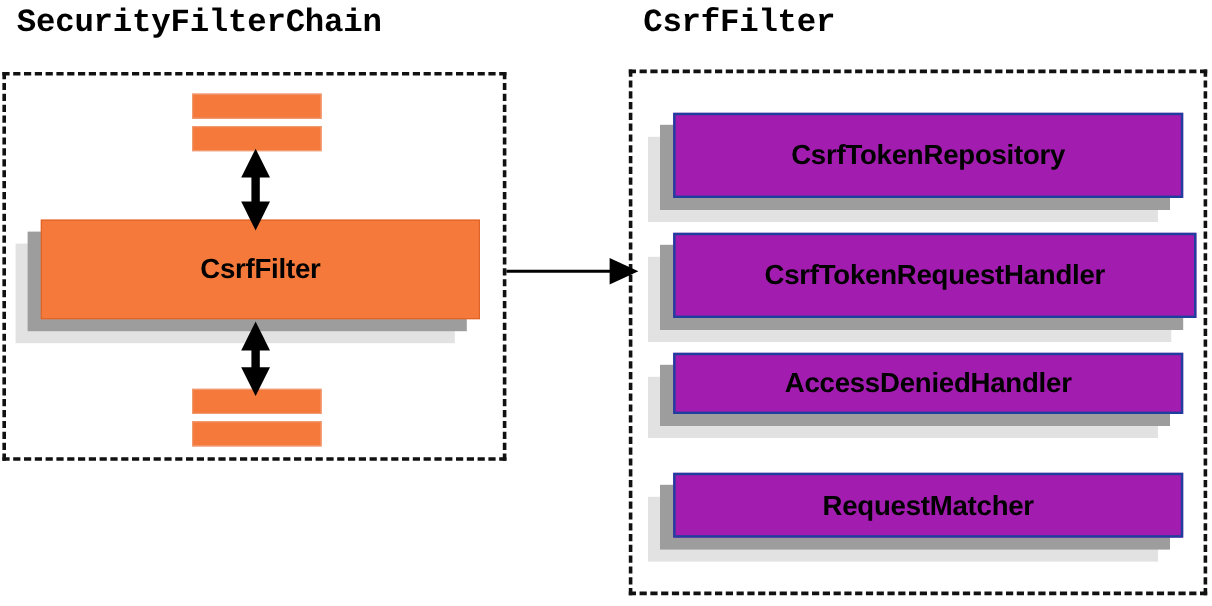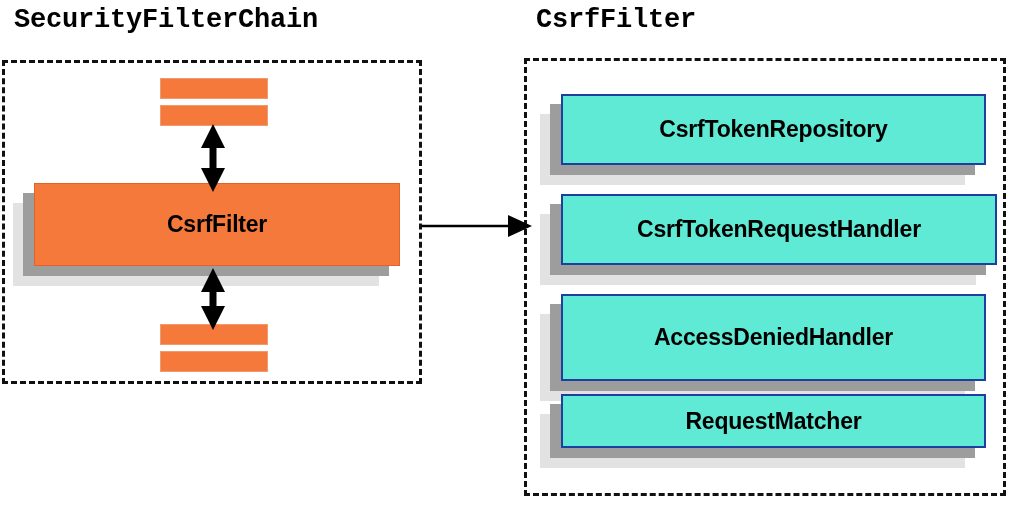--- a/index.html
+++ b/index.html
@@ -87,21 +87,21 @@
     letter-spacing: -0.2px;
   }
 
   
   .block-orange .face {
     background: #f4793a;
     border: 1px solid #e0642a;
   }
   
   .block-blue .face {
-    background: #5eead4;
+    background: #a21caf;
     border: 2px solid #1f3f9e;
   }
 
   
   .bar {
     position: absolute;
     background: #f4793a;
     border: 1px solid #f09a72;
     box-sizing: border-box;
   }
@@ -152,21 +152,21 @@
   </div>
 
   <div class="block block-blue" style="left:561px; top:194px; width:436px; height:71px;">
     <div class="shadow-far"></div>
     <div class="shadow-near"></div>
     <div class="face">
       <span class="label">CsrfTokenRequestHandler</span>
     </div>
   </div>
 
-  <div class="block block-blue" style="left:561px; top:294px; width:425px; height:87px;">
+  <div class="block block-blue" style="left:561px; top:294px; width:425px; height:51px;">
     <div class="shadow-far"></div>
     <div class="shadow-near"></div>
     <div class="face">
       <span class="label">AccessDeniedHandler</span>
     </div>
   </div>
 
   <div class="block block-blue" style="left:561px; top:394px; width:425px; height:54px;">
     <div class="shadow-far"></div>
     <div class="shadow-near"></div>

